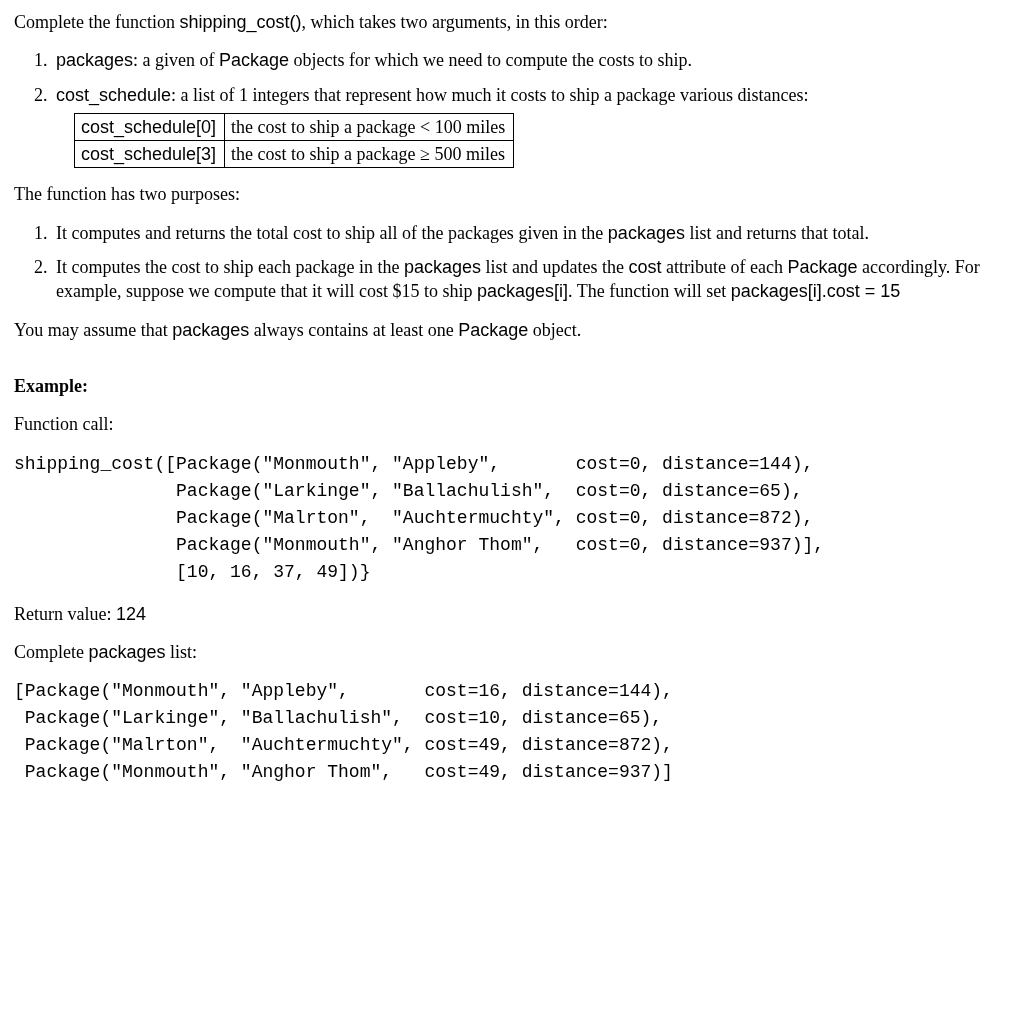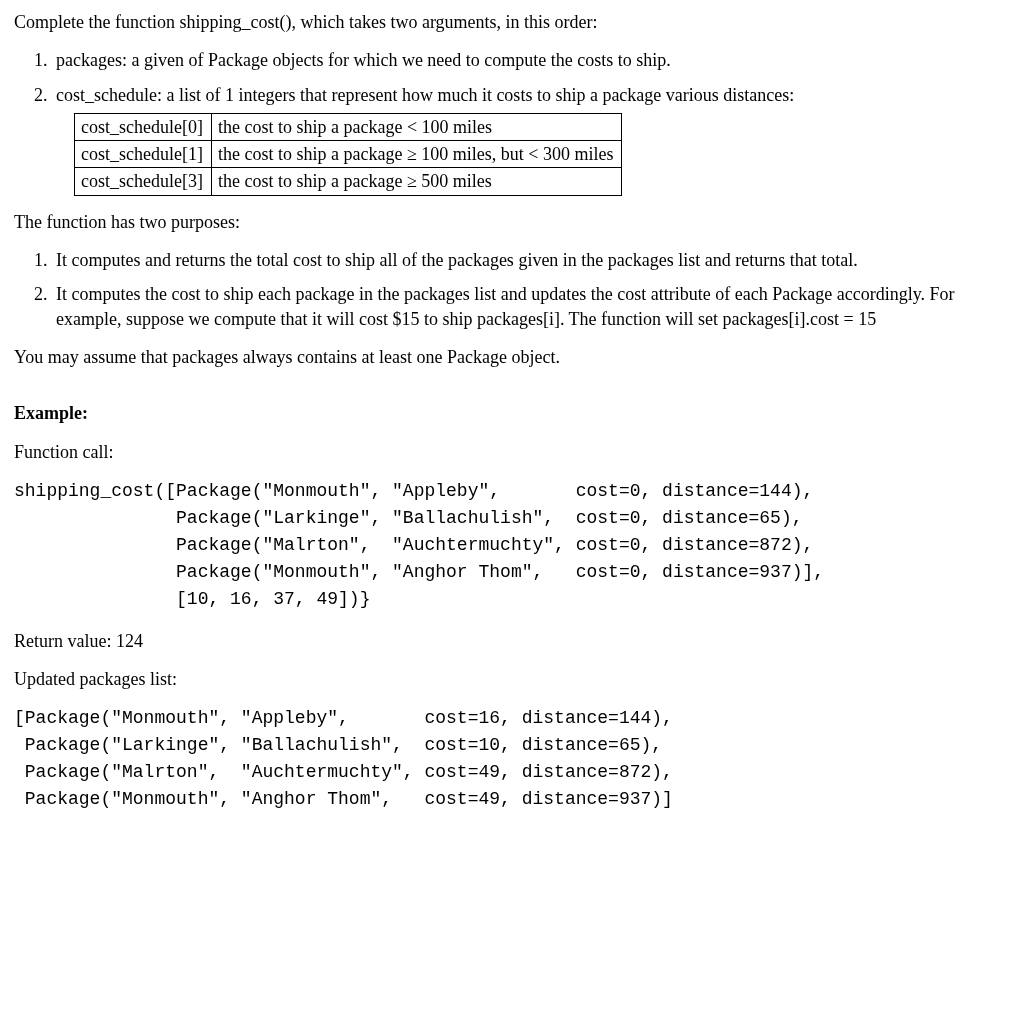--- a/index.html
+++ b/index.html
@@ -6,21 +6,21 @@
     font-family: "Times New Roman", Times, serif;
     font-size: 18px;
     line-height: 1.35;
     color: #000;
     margin: 0;
     padding: 10px 14px 20px 14px;
     width: 996px;
     background: #fff;
   }
   .mono {
-    font-family: Liberation Serif, serif;
+    font-family: Liberation Sans, sans-serif;
   }
   p { margin: 0 0 14px 0; }
   ol.arglist, ol.purposes {
     margin: 0 0 14px 0;
     padding-left: 38px;
   }
   ol.arglist > li, ol.purposes > li {
     margin-bottom: 10px;
     padding-left: 4px;
   }
@@ -61,24 +61,20 @@
   </li>
   <li>
     <span class="mono">cost_schedule</span><span>: a list of 1 integers that represent how much it costs to ship a package various distances:</span>
     <table class="sched">
       <tbody>
       <tr>
         <td class="mono">cost_schedule[0]</td>
         <td>the cost to ship a package &lt; 100 miles</td>
       </tr>
       <tr>
-        <td class="mono">cost_schedule[1]</td>
-        <td>the cost to ship a package ≥ 100 miles, but &lt; 300 miles</td>
-      </tr>
-      <tr>
         <td class="mono">cost_schedule[3]</td>
         <td>the cost to ship a package ≥ 500 miles</td>
       </tr>
     </tbody>
       </table>
   </li>
 </ol>
 
 <p>The function has two purposes:</p>
 
@@ -103,19 +99,19 @@
                Package("Larkinge", "Ballachulish",  cost=0, distance=65),
                Package("Malrton",  "Auchtermuchty", cost=0, distance=872),
                Package("Monmouth", "Anghor Thom",   cost=0, distance=937)],
                [10, 16, 37, 49])}</pre>
 
 <p>
   <span>Return value: </span><span class="mono">124</span>
 </p>
 
 <p>
-  <span>Updated </span><span class="mono">packages</span><span> list:</span>
+  <span>Complete </span><span class="mono">packages</span><span> list:</span>
 </p>
 
 <pre class="code">[Package("Monmouth", "Appleby",       cost=16, distance=144),
  Package("Larkinge", "Ballachulish",  cost=10, distance=65),
  Package("Malrton",  "Auchtermuchty", cost=49, distance=872),
  Package("Monmouth", "Anghor Thom",   cost=49, distance=937)]</pre>
 
 </body></html>

